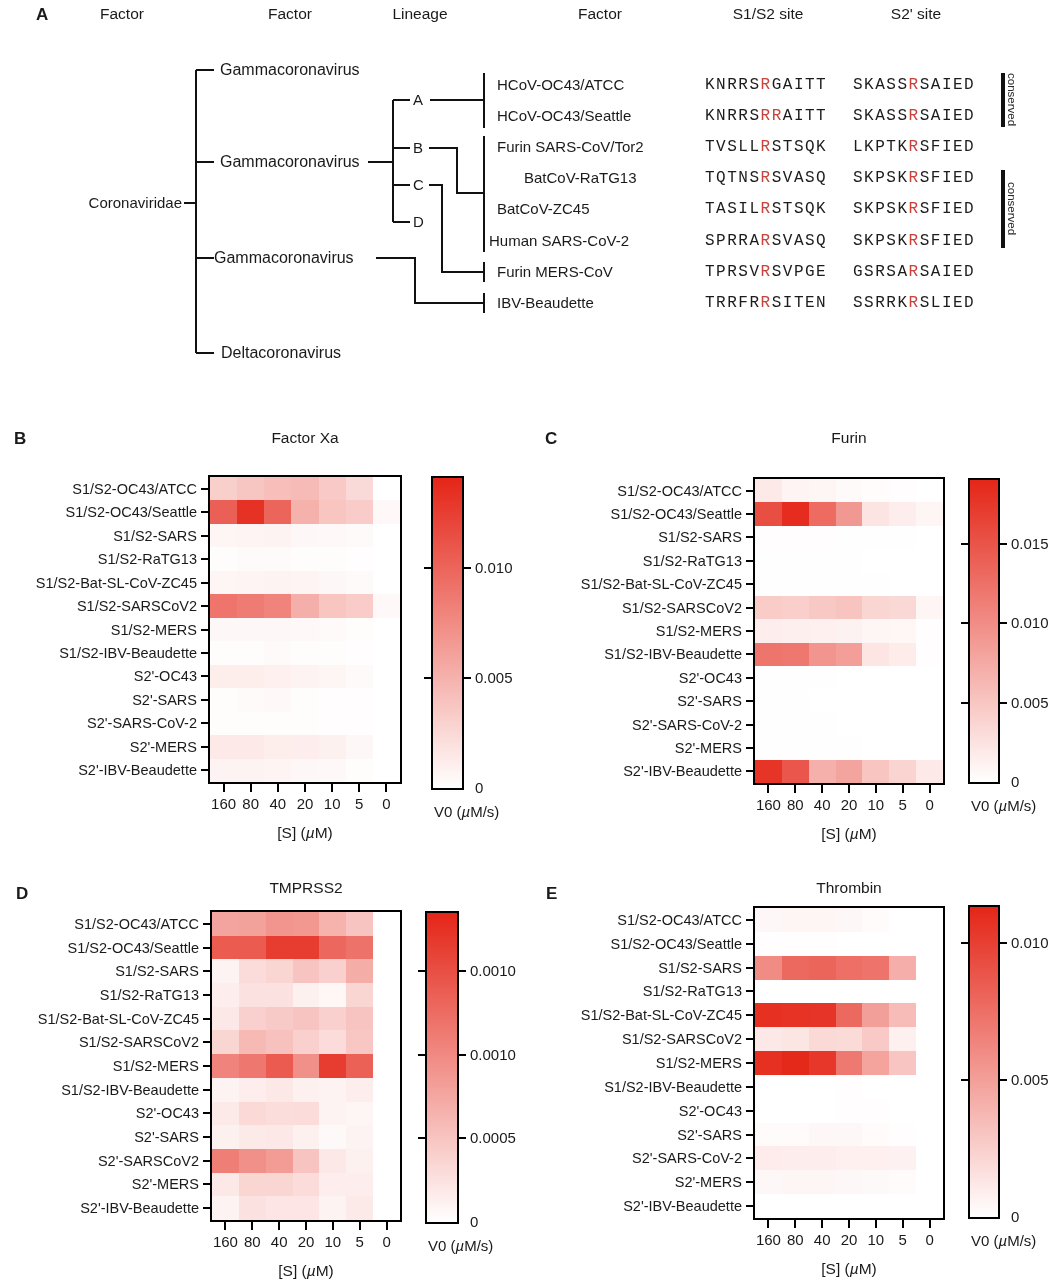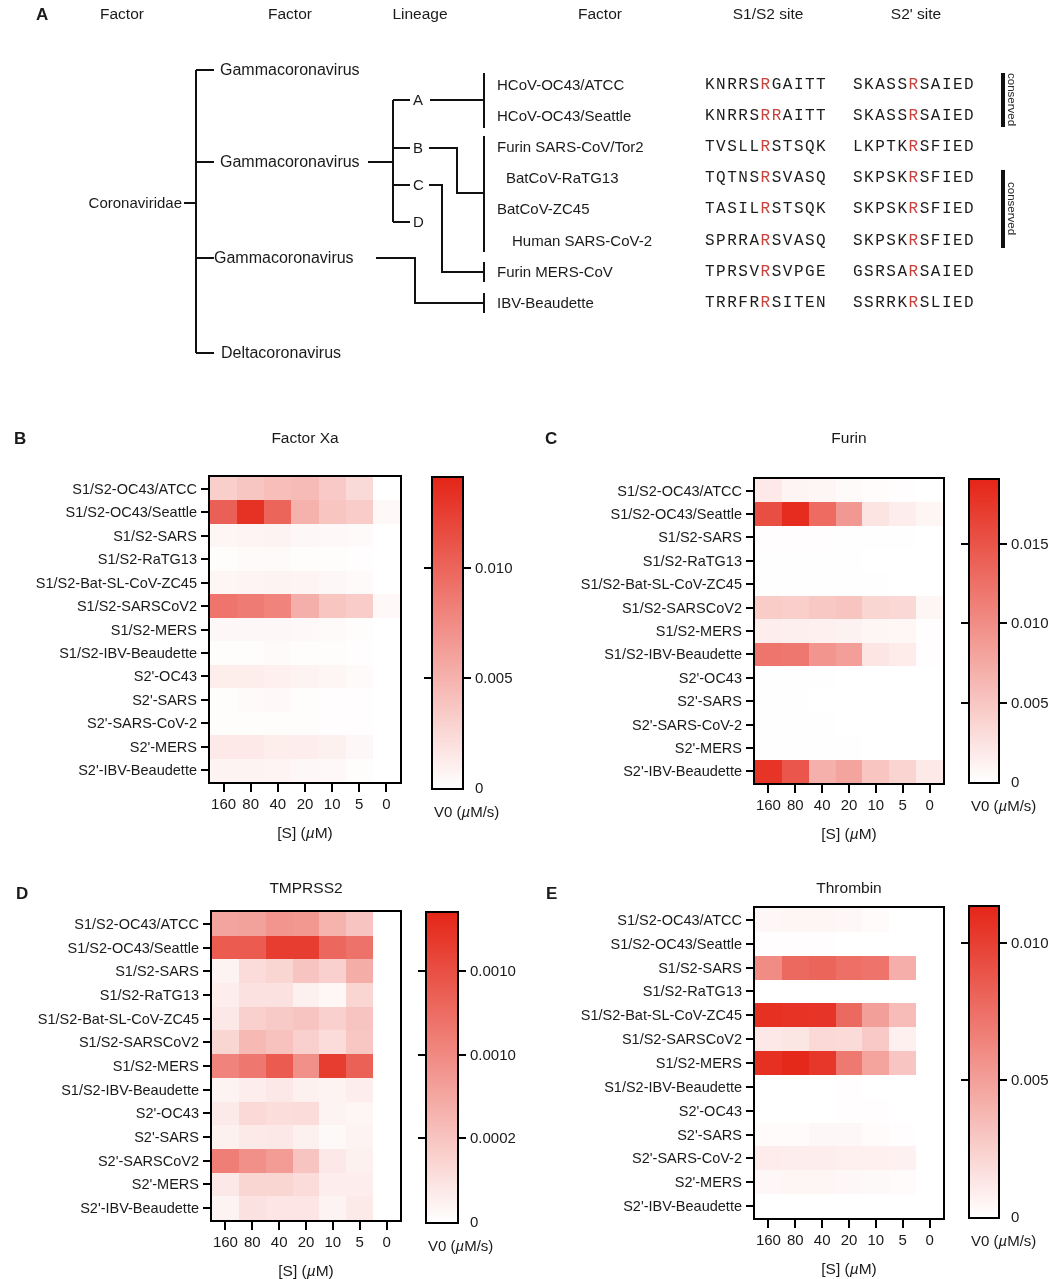--- a/index.html
+++ b/index.html
@@ -63,27 +63,27 @@
 
 <div style="position: absolute; left: 497px; top: 76px; height: 18px; line-height: 18px; font-size: 15px; white-space: nowrap;">HCoV-OC43/ATCC</div>
     <div class="seq" style="position: absolute; left: 705px; top: 75px;"><span>K</span><span>N</span><span>R</span><span>R</span><span>S</span><span style="color: rgb(201, 67, 60);">R</span><span>G</span><span>A</span><span>I</span><span>T</span><span>T</span></div>
     <div class="seq" style="position: absolute; left: 853px; top: 75px;"><span>S</span><span>K</span><span>A</span><span>S</span><span>S</span><span style="color: rgb(201, 67, 60);">R</span><span>S</span><span>A</span><span>I</span><span>E</span><span>D</span></div>
     <div style="position: absolute; left: 497px; top: 107px; height: 18px; line-height: 18px; font-size: 15px; white-space: nowrap;">HCoV-OC43/Seattle</div>
     <div class="seq" style="position: absolute; left: 705px; top: 106px;"><span>K</span><span>N</span><span>R</span><span>R</span><span>S</span><span style="color: rgb(201, 67, 60);">R</span><span style="color: rgb(201, 67, 60);">R</span><span>A</span><span>I</span><span>T</span><span>T</span></div>
     <div class="seq" style="position: absolute; left: 853px; top: 106px;"><span>S</span><span>K</span><span>A</span><span>S</span><span>S</span><span style="color: rgb(201, 67, 60);">R</span><span>S</span><span>A</span><span>I</span><span>E</span><span>D</span></div>
     <div style="position: absolute; left: 497px; top: 138px; height: 18px; line-height: 18px; font-size: 15px; white-space: nowrap;">Furin SARS-CoV/Tor2</div>
     <div class="seq" style="position: absolute; left: 705px; top: 137px;"><span>T</span><span>V</span><span>S</span><span>L</span><span>L</span><span style="color: rgb(201, 67, 60);">R</span><span>S</span><span>T</span><span>S</span><span>Q</span><span>K</span></div>
     <div class="seq" style="position: absolute; left: 853px; top: 137px;"><span>L</span><span>K</span><span>P</span><span>T</span><span>K</span><span style="color: rgb(201, 67, 60);">R</span><span>S</span><span>F</span><span>I</span><span>E</span><span>D</span></div>
-    <div style="position: absolute; left: 506px; top: 169px; height: 18px; line-height: 18px; font-size: 15px; white-space: nowrap;">BatCoV-RaTG13</div>
+    <div style="position: absolute; left: 524px; top: 169px; height: 18px; line-height: 18px; font-size: 15px; white-space: nowrap;">BatCoV-RaTG13</div>
     <div class="seq" style="position: absolute; left: 705px; top: 168px;"><span>T</span><span>Q</span><span>T</span><span>N</span><span>S</span><span style="color: rgb(201, 67, 60);">R</span><span>S</span><span>V</span><span>A</span><span>S</span><span>Q</span></div>
     <div class="seq" style="position: absolute; left: 853px; top: 168px;"><span>S</span><span>K</span><span>P</span><span>S</span><span>K</span><span style="color: rgb(201, 67, 60);">R</span><span>S</span><span>F</span><span>I</span><span>E</span><span>D</span></div>
     <div style="position: absolute; left: 497px; top: 200px; height: 18px; line-height: 18px; font-size: 15px; white-space: nowrap;">BatCoV-ZC45</div>
     <div class="seq" style="position: absolute; left: 705px; top: 199px;"><span>T</span><span>A</span><span>S</span><span>I</span><span>L</span><span style="color: rgb(201, 67, 60);">R</span><span>S</span><span>T</span><span>S</span><span>Q</span><span>K</span></div>
     <div class="seq" style="position: absolute; left: 853px; top: 199px;"><span>S</span><span>K</span><span>P</span><span>S</span><span>K</span><span style="color: rgb(201, 67, 60);">R</span><span>S</span><span>F</span><span>I</span><span>E</span><span>D</span></div>
-    <div style="position: absolute; left: 512px; top: 232px; height: 18px; line-height: 18px; font-size: 15px; white-space: nowrap;">Human SARS-CoV-2</div>
+    <div style="position: absolute; left: 489px; top: 232px; height: 18px; line-height: 18px; font-size: 15px; white-space: nowrap;">Human SARS-CoV-2</div>
     <div class="seq" style="position: absolute; left: 705px; top: 231px;"><span>S</span><span>P</span><span>R</span><span>R</span><span>A</span><span style="color: rgb(201, 67, 60);">R</span><span>S</span><span>V</span><span>A</span><span>S</span><span>Q</span></div>
     <div class="seq" style="position: absolute; left: 853px; top: 231px;"><span>S</span><span>K</span><span>P</span><span>S</span><span>K</span><span style="color: rgb(201, 67, 60);">R</span><span>S</span><span>F</span><span>I</span><span>E</span><span>D</span></div>
     <div style="position: absolute; left: 497px; top: 263px; height: 18px; line-height: 18px; font-size: 15px; white-space: nowrap;">Furin MERS-CoV</div>
     <div class="seq" style="position: absolute; left: 705px; top: 262px;"><span>T</span><span>P</span><span>R</span><span>S</span><span>V</span><span style="color: rgb(201, 67, 60);">R</span><span>S</span><span>V</span><span>P</span><span>G</span><span>E</span></div>
     <div class="seq" style="position: absolute; left: 853px; top: 262px;"><span>G</span><span>S</span><span>R</span><span>S</span><span>A</span><span style="color: rgb(201, 67, 60);">R</span><span>S</span><span>A</span><span>I</span><span>E</span><span>D</span></div>
     <div style="position: absolute; left: 497px; top: 294px; height: 18px; line-height: 18px; font-size: 15px; white-space: nowrap;">IBV-Beaudette</div>
     <div class="seq" style="position: absolute; left: 705px; top: 293px;"><span>T</span><span>R</span><span>R</span><span>F</span><span>R</span><span style="color: rgb(201, 67, 60);">R</span><span>S</span><span>I</span><span>T</span><span>E</span><span>N</span></div>
     <div class="seq" style="position: absolute; left: 853px; top: 293px;"><span>S</span><span>S</span><span>R</span><span>R</span><span>K</span><span style="color: rgb(201, 67, 60);">R</span><span>S</span><span>L</span><span>I</span><span>E</span><span>D</span></div>
     <div style="position: absolute; left: 1001px; top: 73px; width: 3.5px; height: 54px; background: rgb(17, 17, 17);"></div>
     <div class="conslbl" style="position: absolute; left: 1006px; top: 55px;">conserved</div>
@@ -526,21 +526,21 @@
     <div style="position: absolute; left: 306px; top: 1262px; transform: translateX(-50%); font-size: 15.5px; height: 18px; line-height: 18px; white-space: nowrap;">[S] (<i>µ</i>M)</div>
     <div class="frame" style="position: absolute; left: 425px; top: 911px; width: 34px; height: 313px; background: linear-gradient(rgb(228, 38, 24), rgb(255, 255, 255));"></div>
     <div class="tick" style="position: absolute; left: 418px; top: 970.459px; width: 7px; height: 2px;"></div>
     <div class="tick" style="position: absolute; left: 459px; top: 970.459px; width: 7px; height: 2px;"></div>
     <div class="cblbl" style="position: absolute; left: 470px; top: 962.459px;">0.0010</div>
     <div class="tick" style="position: absolute; left: 418px; top: 1053.97px; width: 7px; height: 2px;"></div>
     <div class="tick" style="position: absolute; left: 459px; top: 1053.97px; width: 7px; height: 2px;"></div>
     <div class="cblbl" style="position: absolute; left: 470px; top: 1045.97px;">0.0010</div>
     <div class="tick" style="position: absolute; left: 418px; top: 1137.49px; width: 7px; height: 2px;"></div>
     <div class="tick" style="position: absolute; left: 459px; top: 1137.49px; width: 7px; height: 2px;"></div>
-    <div class="cblbl" style="position: absolute; left: 470px; top: 1129.49px;">0.0002</div>
+    <div class="cblbl" style="position: absolute; left: 470px; top: 1129.49px;">0.0005</div>
     <div class="cblbl" style="position: absolute; left: 470px; top: 1213px;">0</div>
     <div class="cblbl" style="position: absolute; left: 428px; top: 1237px;">V0 (<i>µ</i>M/s)</div>
     <div class="panelletter" style="position: absolute; left: 546px; top: 884px;">E</div>
     <div class="hmtitle" style="position: absolute; left: 849px; top: 879px;">Thrombin</div>
     <div class="frame" style="position: absolute; left: 753px; top: 906px; width: 192px; height: 314px;">
       <div class="grid" style="grid-template-columns: repeat(7, 1fr); grid-template-rows: repeat(13, 1fr);">
         <div style="background: rgb(254, 247, 247);"></div>
         <div style="background: rgb(254, 245, 245);"></div>
         <div style="background: rgb(254, 245, 245);"></div>
         <div style="background: rgb(254, 247, 247);"></div>

